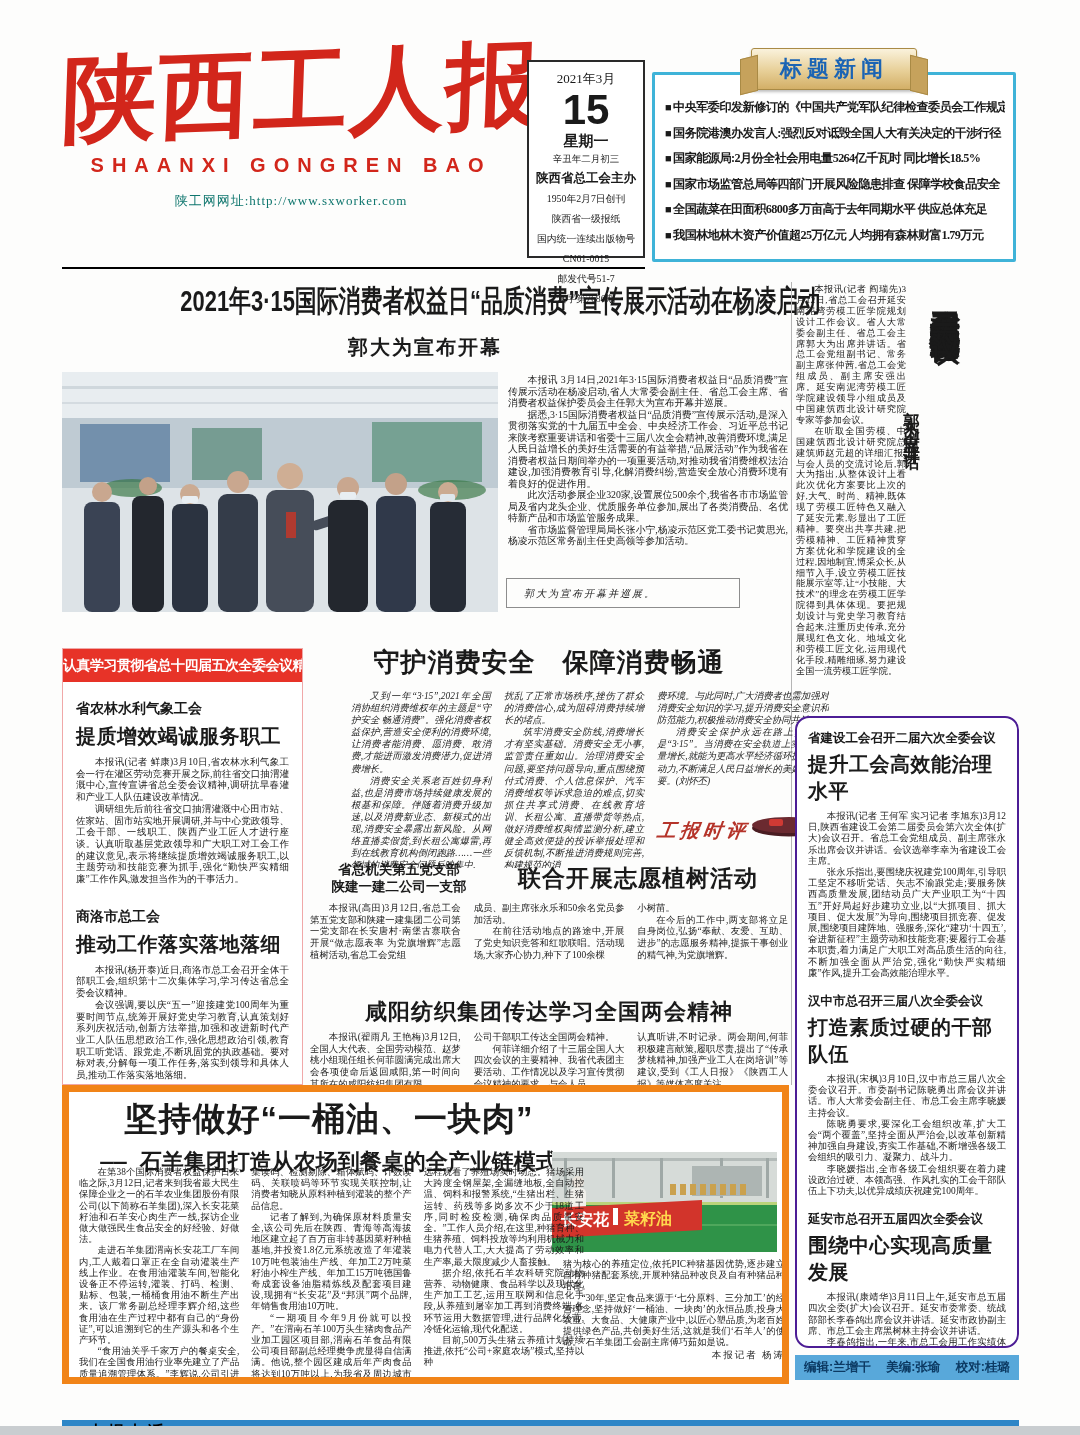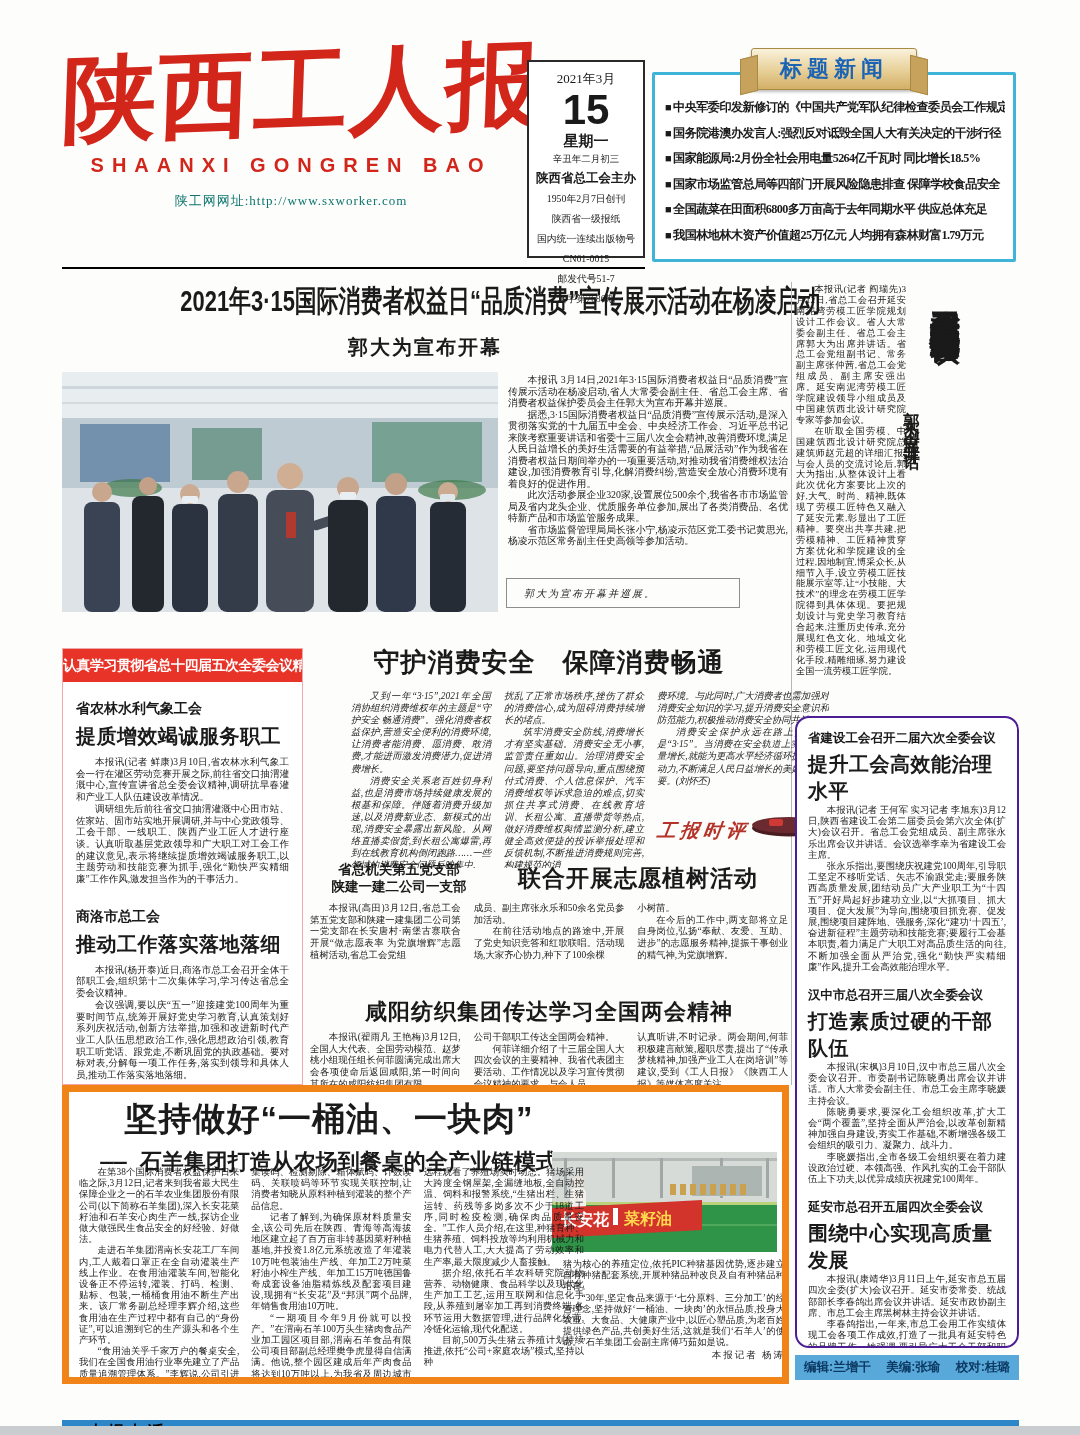--- a/index.html
+++ b/index.html
@@ -116,21 +116,21 @@
   .xy-headline { left:310px; top:997px; width:478px; text-align:center;
     font-family:"Liberation Sans",sans-serif; font-weight:900; font-size:22px; letter-spacing:1px; }
   .xy-cols { left:310px; top:1032px; width:478px; height:53px; display:flex; gap:13px; overflow:hidden; }
   .xy-cols .col { flex:1; font-size:9.4px; line-height:11.7px; }
 
   
   .briefs { left:795px; top:716px; width:224px; height:632px; border:2px solid #4c1d95;
     border-radius:14px; background:#fff; padding:12px 11px; overflow:hidden; }
   .br-kicker { font-family:"Liberation Sans",sans-serif; font-weight:bold; font-size:12.5px; }
   .br-headline { margin-top:4px; font-family:"Liberation Sans",sans-serif; font-weight:900; font-size:20px; letter-spacing:0.5px; }
-  .br-body { font-size:9.4px; line-height:11.2px; }
+  .br-body { margin-top:6px; font-size:9.4px; line-height:11.2px; }
   .br-art + .br-art { margin-top:14px; }
 
   .editor-bar { left:795px; top:1355px; width:224px; height:25px; background:#58a8da;
     color:#0c3a63; font-family:"Liberation Sans",sans-serif; font-weight:bold; font-size:12.5px;
     display:flex; align-items:center; justify-content:space-between; padding:0 9px; }
 
   
   .shiyang { left:62px; top:1085px; width:727px; height:299px; border:7px solid #f18418;
     background:#fff; overflow:hidden; }
   .sy-headline { margin-top:5px; width:520px; text-align:center;

